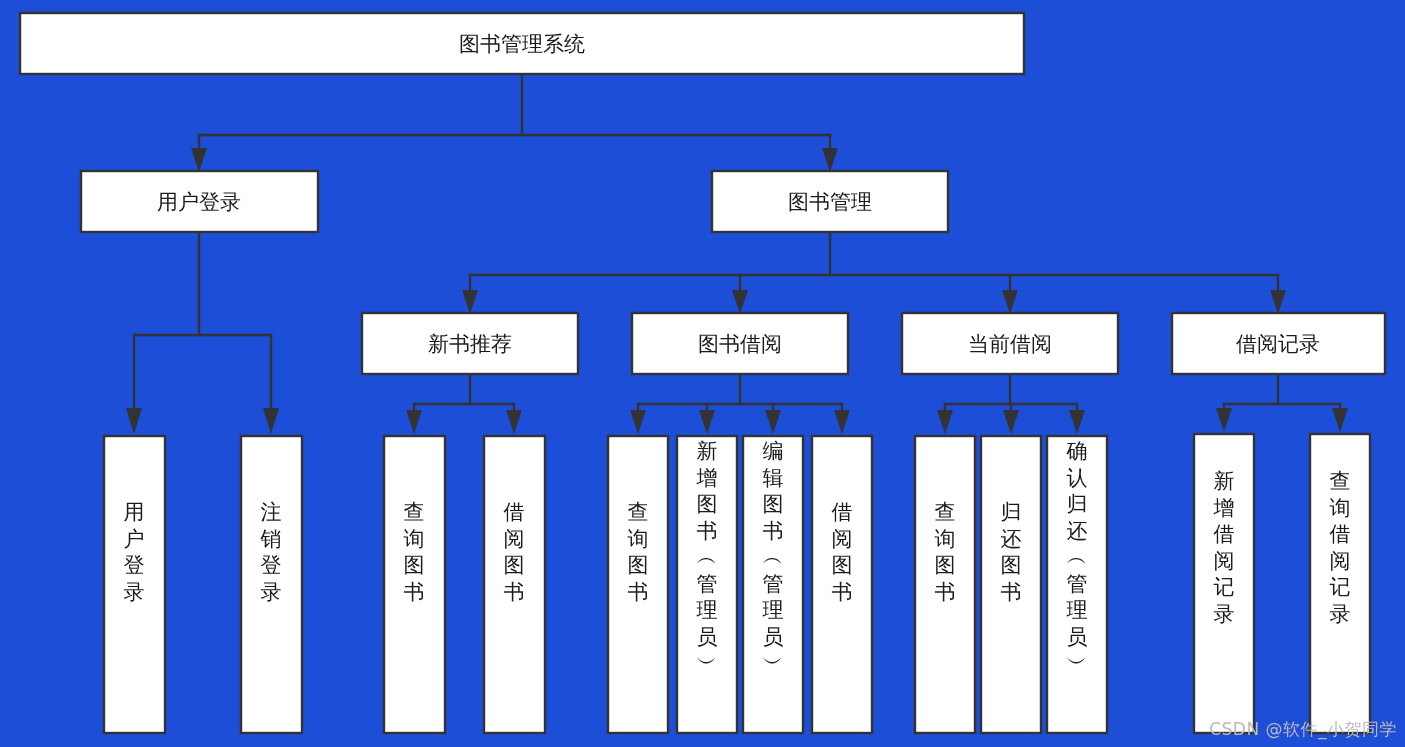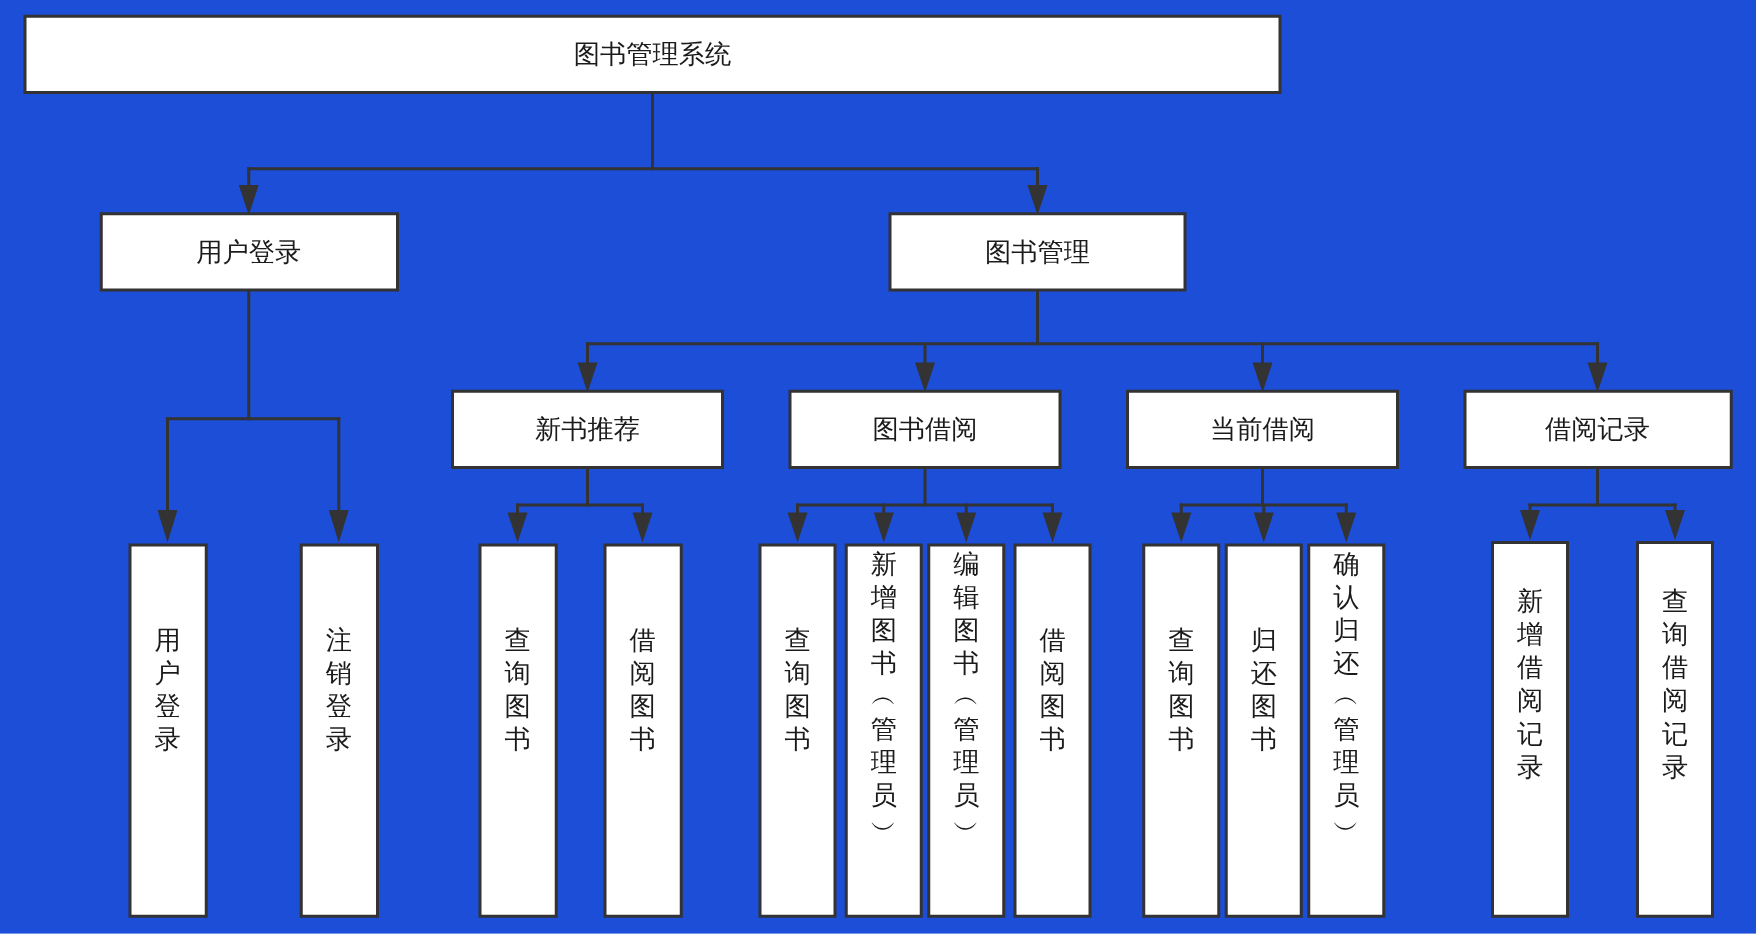--- a/index.html
+++ b/index.html
@@ -218,13 +218,14 @@
       <rect class="node-rect" x="1194" y="434" width="60" height="299"></rect>
       <text class="node-label-vert" x="1224" y="488"><tspan x="1224" dy="0">新</tspan><tspan x="1224" dy="26.5">增</tspan><tspan x="1224" dy="26.5">借</tspan><tspan x="1224" dy="26.5">阅</tspan><tspan x="1224" dy="26.5">记</tspan><tspan x="1224" dy="26.5">录</tspan></text>
     </g>
     <g>
       <rect class="node-rect" x="1310" y="434" width="60" height="299"></rect>
       <text class="node-label-vert" x="1340" y="488"><tspan x="1340" dy="0">查</tspan><tspan x="1340" dy="26.5">询</tspan><tspan x="1340" dy="26.5">借</tspan><tspan x="1340" dy="26.5">阅</tspan><tspan x="1340" dy="26.5">记</tspan><tspan x="1340" dy="26.5">录</tspan></text>
     </g>
 
   </svg>
 
+  <div class="watermark">CSDN @软件_小贺同学</div>
 </div>
 
 </body></html>

